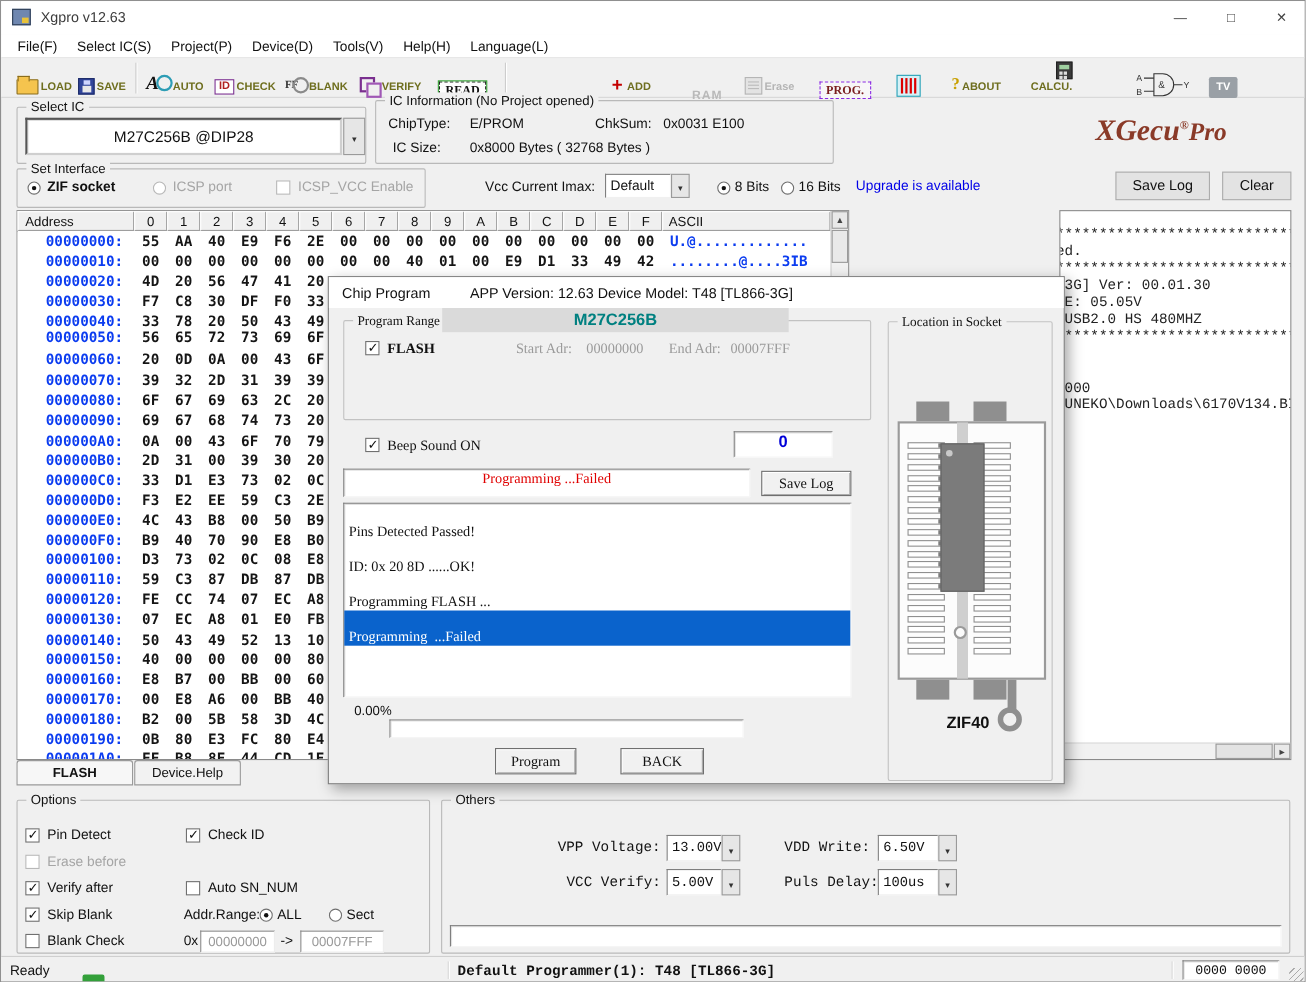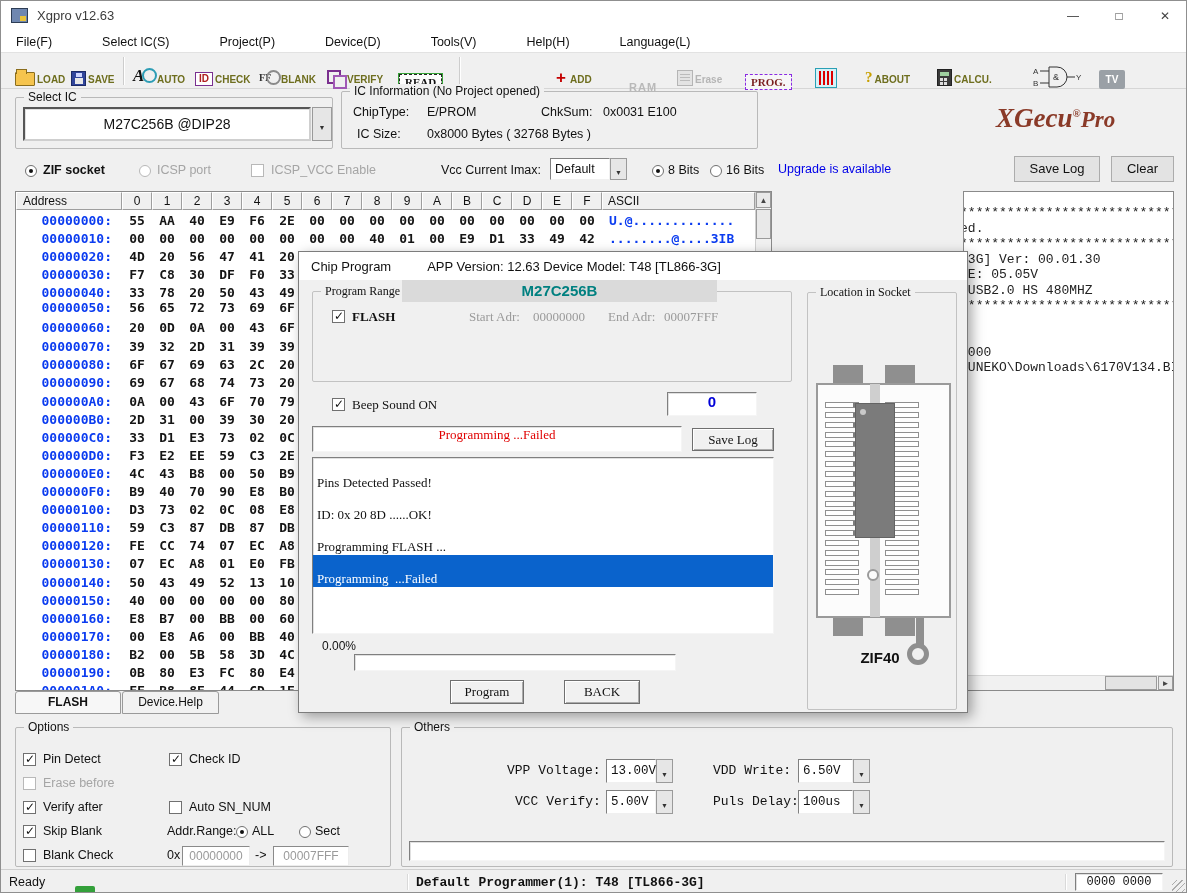--- a/index.html
+++ b/index.html
@@ -7,21 +7,21 @@
   #win{position:relative;width:1187px;height:893px;background:#f0f0f0;border:1px solid #8f8f8f;
        overflow:hidden;font-family:"Liberation Sans",sans-serif;color:#111;}
   .abs{position:absolute;}
   
   #titlebar{position:absolute;left:0;top:0;width:100%;height:30px;background:#fff;}
   #appicon{position:absolute;left:10px;top:7px;width:17px;height:15px;background:#6f87b0;border:1px solid #2d3d55;}
   #appicon::after{content:"";position:absolute;right:1px;bottom:1px;width:6px;height:5px;background:#e8c23a;}
   #apptitle{position:absolute;left:36px;top:7px;font-size:13px;color:#3c3c3c;}
   .wbtn{position:absolute;top:0;width:46px;height:30px;text-align:center;line-height:30px;font-size:12px;color:#444;}
   
-  #menubar{position:absolute;left:0;top:30px;width:100%;height:22px;background:#fff;border-bottom:1px solid #e2e2e2;display:flex;align-items:center;padding-left:6px;gap:32px;}
+  #menubar{position:absolute;left:0;top:30px;width:100%;height:22px;background:#fff;border-bottom:1px solid #e2e2e2;display:flex;align-items:center;padding-left:6px;}
   .mitem{padding:0 9px;font-size:12.5px;height:22px;line-height:22px;}
   
   #toolbar{position:absolute;left:0;top:52px;width:100%;height:36px;background:#f0f0f0;border-bottom:1px solid #d6d6d6;}
   .titem{position:absolute;top:3px;height:30px;display:flex;align-items:flex-end;gap:2px;}
   .tlabel{font-size:10px;font-weight:bold;color:#6e6e1e;line-height:12px;}
   .tlabel.dis{color:#b5b5b5;}
   .tsep{position:absolute;top:4px;width:2px;height:28px;border-left:1px solid #cdcdcd;border-right:1px solid #fff;}
   .icn{position:relative;display:inline-block;}
   .i-folder{width:20px;height:14px;background:#f5c44e;border:1px solid #8a6d1d;border-radius:1px;}
   .i-folder::before{content:"";position:absolute;left:0;top:-4px;width:9px;height:4px;background:#f5c44e;border:1px solid #8a6d1d;border-bottom:none;}
@@ -190,21 +190,21 @@
     <div class="titem" style="left:744px;top:7px;">
       <span class="icn i-prog">PROG.</span>
       </div>
     <div class="titem" style="left:814px;top:5px;">
       <span class="icn i-chip"></span>
       </div>
     <div class="titem" style="left:864px;">
       <span class="icn i-q">?</span>
       <span class="tlabel">ABOUT</span>
       </div>
-    <div class="titem" style="left:936px;">
+    <div class="titem" style="left:936px;flex-direction:column;">
       <span class="icn i-calc"></span>
       <span class="tlabel">CALCU.</span>
       </div>
     <div class="titem" style="left:1032px;top:6px;">
       <svg width="52" height="24">
         <text x="0" y="9" font-size="8" fill="#333">A</text>
           <text x="0" y="21" font-size="8" fill="#333">B</text>
         <line x1="7" y1="6" x2="16" y2="6" stroke="#333"></line>
           <line x1="7" y1="18" x2="16" y2="18" stroke="#333"></line>
         <path d="M16 2 h8 a10 10 0 0 1 0 20 h-8 z" fill="none" stroke="#333"></path>
@@ -233,20 +233,23 @@
   <span class="lbl" style="left:426px;top:104px;">E/PROM</span>
   <span class="lbl" style="left:540px;top:104px;">ChkSum:</span>
   <span class="lbl" style="left:602px;top:104px;">0x0031 E100</span>
   <span class="lbl" style="left:356px;top:126px;">IC Size:</span>
   <span class="lbl" style="left:426px;top:126px;">0x8000 Bytes ( 32768 Bytes )</span>
 
   <div id="logofrag" style="left:995px;top:102px;">
     <span>XGecu</span><sup style="font-size:11px;">®</sup><span style="font-size:23px;">Pro</span>
   </div>
 
+  <div class="grp" style="left:14px;top:152px;width:372px;height:36px;">
+    <span class="leg">Set Interface</span>
+  </div>
   <span class="rd sel" style="left:24px;top:164px;"></span>
   <span class="lbl" style="left:42px;top:162px;font-weight:bold;">ZIF socket</span>
   <span class="rd dis" style="left:138px;top:164px;"></span>
   <span class="lbl dis" style="left:156px;top:162px;">ICSP port</span>
   <span class="cb dis" style="left:250px;top:163px;"></span>
   <span class="lbl dis" style="left:270px;top:162px;">ICSP_VCC Enable</span>
   <span class="lbl" style="left:440px;top:162px;">Vcc Current Imax:</span>
   <div class="combo" style="left:549px;top:157px;width:60px;height:22px;">
     <span class="cval">Default</span>
     </div>

